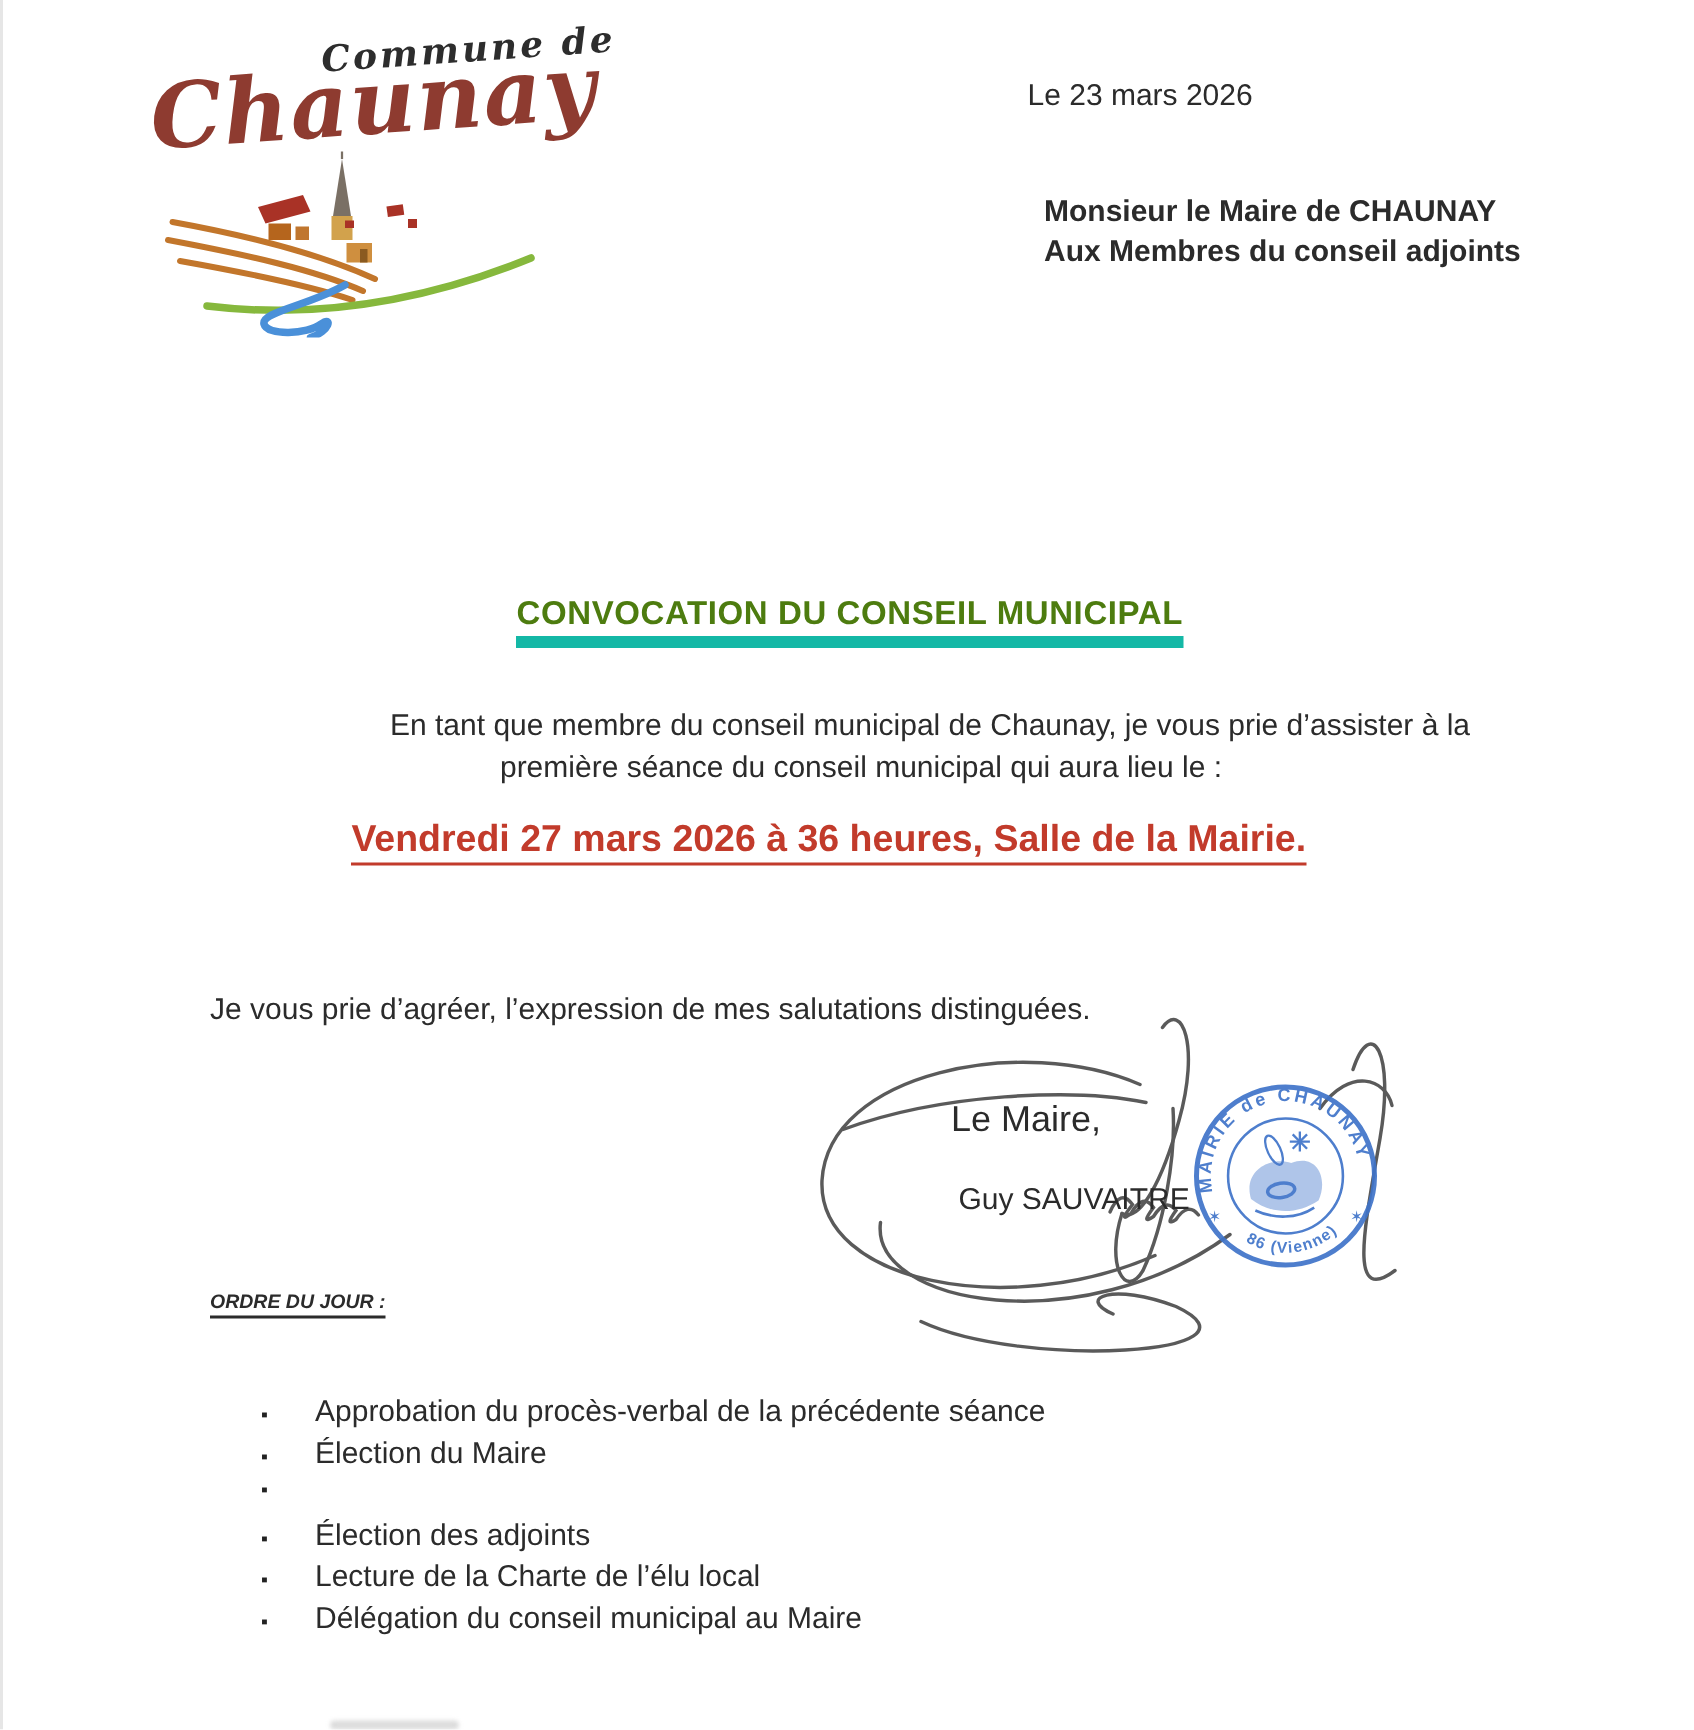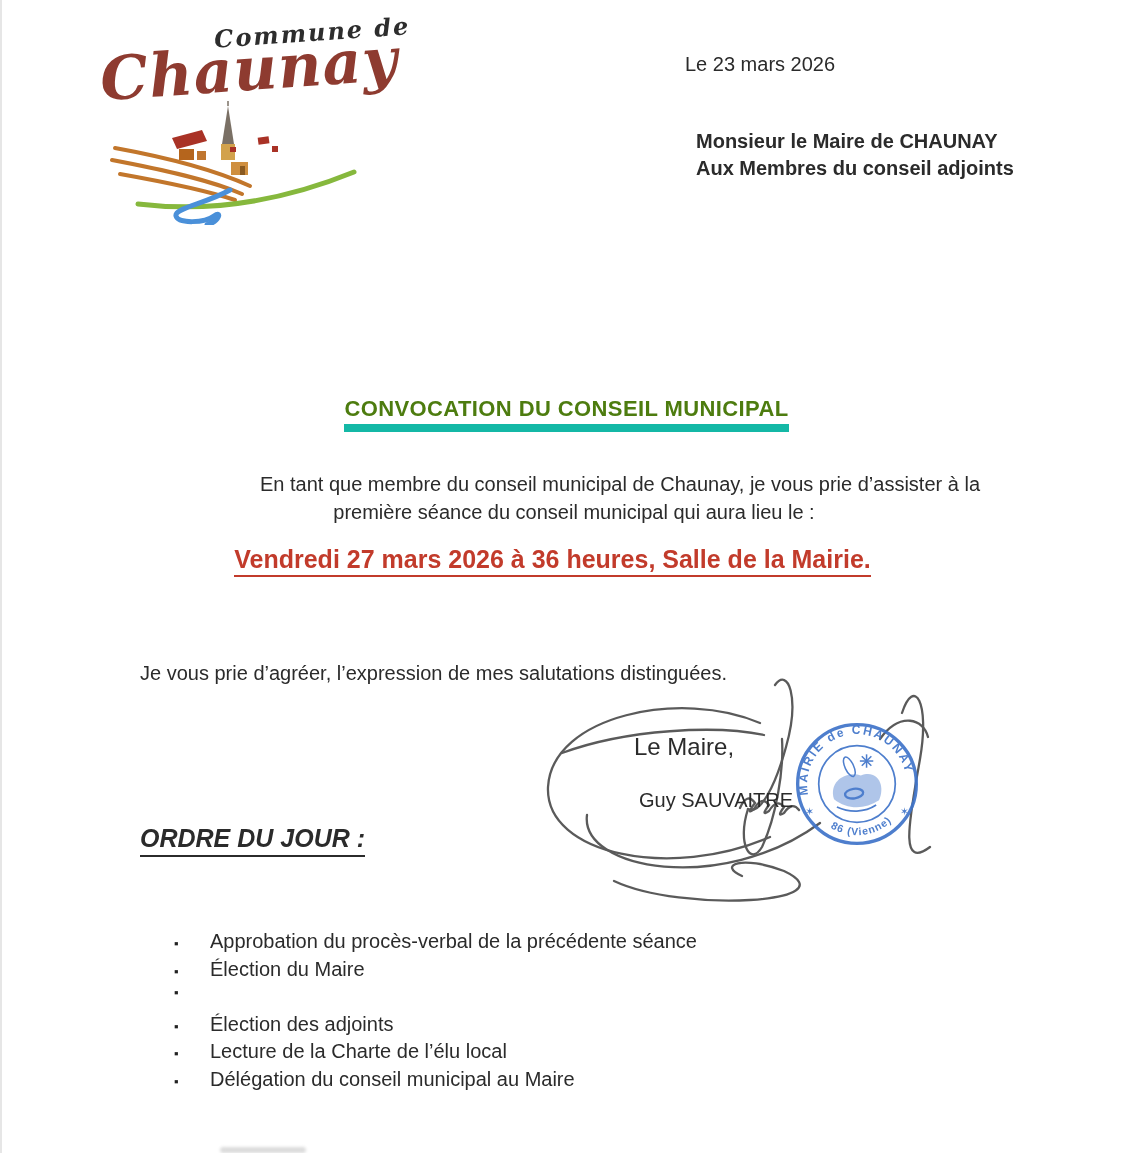--- a/index.html
+++ b/index.html
@@ -38,21 +38,21 @@
   .closing { position:absolute; left:138px; top:662px; font-size:20px; }
 
   
   .sig-zone { position:absolute; left:530px; top:675px; width:470px; height:250px; }
   .sig-scribble { position:absolute; left:0; top:0; }
   .sig-role { position:absolute; left:102px; top:58px; font-size:24px; }
   .sig-name { position:absolute; left:107px; top:114px; font-size:20px; }
   .stamp-wrap { position:absolute; left:258px; top:42px; opacity:.92; }
 
   
-  .agenda-heading { position:absolute; left:138px; top:824px; font-size:25px; font-weight:bold;
+  .agenda-heading { position:absolute; left:138px; top:860px; font-size:13px; font-weight:bold;
                     font-style:italic; border-bottom:2px solid #2b2b2b; padding-bottom:2px; }
   .agenda { position:absolute; left:172px; top:930px; }
   .agenda-item { display:flex; align-items:baseline; height:27.5px; font-size:20px; }
   .bullet { width:36px; font-size:13px; color:#222; flex:0 0 36px; }
 
   
   .scan-artifact { position:absolute; left:218px; top:1147px; width:86px; height:6px;
                    background:#dcdcdc; border-radius:3px; filter:blur(1.5px); }
 </style>
 </head>

